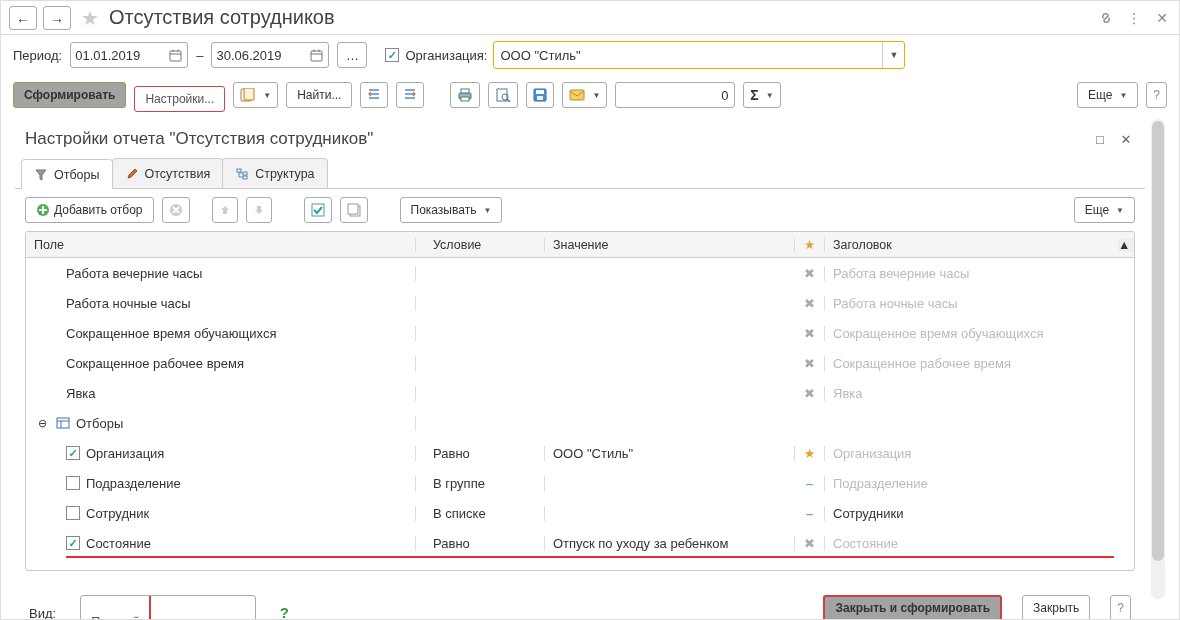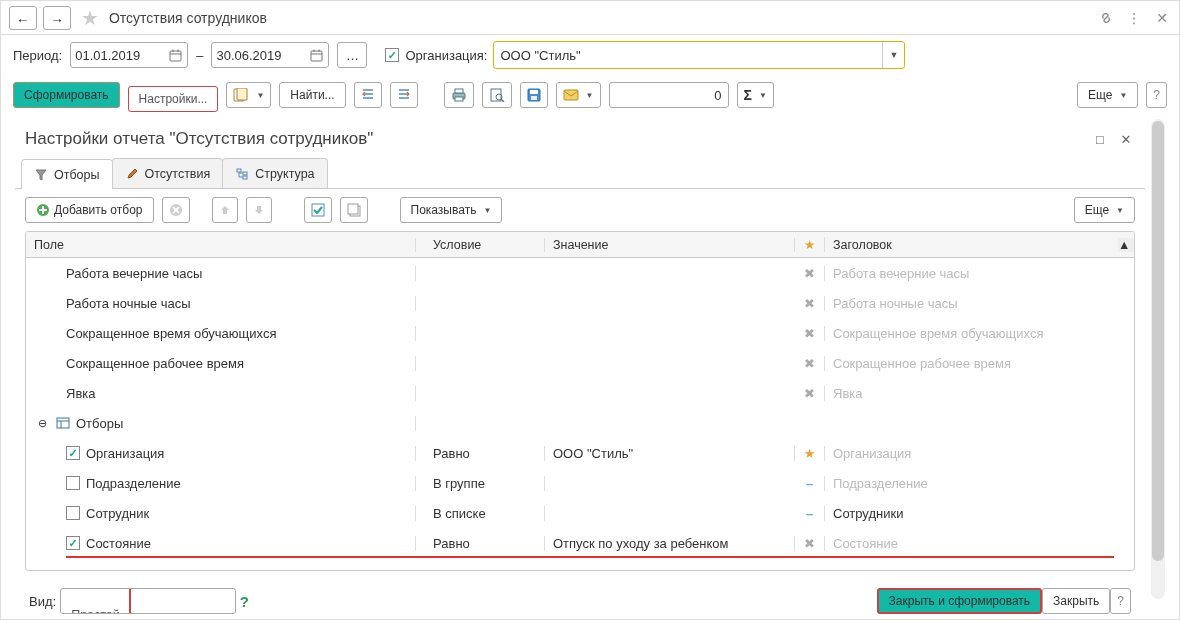--- a/index.html
+++ b/index.html
@@ -2,39 +2,39 @@
 <html><head>
 <meta charset="utf-8">
 <style>
   * { box-sizing: border-box; }
   html, body { margin:0; padding:0; font-family: Arial, sans-serif; font-size:13px; color:#333; background:#fff; }
   body { width:1180px; height:620px; position:relative; overflow:hidden; border:1px solid #ddd; }
 
   .title-bar { display:flex; align-items:center; height:34px; padding:0 8px; border-bottom:1px solid #ddd; gap:6px; }
   .nav-btn { width:28px; height:24px; border:1px solid #aaa; background:#fff; border-radius:3px; display:flex; align-items:center; justify-content:center; font-size:14px; cursor:pointer; }
   .star { color:#ccc; font-size:20px; margin-left:4px; }
-  .title-text { font-size:14px; color:#444; margin-left:4px; flex:1; }
+  .title-text { font-size:20px; color:#444; margin-left:4px; flex:1; }
   .title-icons { display:flex; gap:10px; align-items:center; }
   .title-icon { width:18px; height:18px; display:flex; align-items:center; justify-content:center; color:#888; cursor:pointer; font-size:14px; }
 
   .period-bar { display:flex; align-items:center; height:40px; padding:0 12px; gap:8px; }
   .label { color:#333; }
   .date-input { height:26px; width:118px; border:1px solid #aaa; border-radius:3px; display:flex; align-items:center; padding:0 4px; background:#fff; }
   .date-input span { flex:1; }
   .cal-icon { width:16px; display:flex; align-items:center; justify-content:center; color:#666; font-size:12px; }
   .dots-btn { width:30px; height:26px; border:1px solid #aaa; border-radius:3px; background:#fff; display:flex; align-items:center; justify-content:center; cursor:pointer; }
   .org-wrap { display:flex; align-items:center; gap:6px; margin-left:10px; }
   .chk { width:14px; height:14px; display:inline-flex; align-items:center; justify-content:center; border:1px solid #888; background:#fff; color:#2a8; font-weight:bold; font-size:11px; }
   .org-input { height:28px; width:412px; border:1px solid #e0b000; border-radius:3px; display:flex; align-items:center; background:#fff; }
   .org-input span { flex:1; padding:0 6px; }
   .org-dd { width:22px; height:100%; border-left:1px solid #ccc; display:flex; align-items:center; justify-content:center; font-size:9px; color:#555; }
 
   .toolbar { display:flex; align-items:center; height:40px; padding:0 12px; gap:8px; }
   .btn { height:26px; border:1px solid #aaa; border-radius:3px; background:#fff; padding:0 10px; display:flex; align-items:center; gap:4px; cursor:pointer; font-size:12px; }
-  .btn.yellow { background:#14b8a6; border-color:#996; font-weight:normal; }
+  .btn.yellow { background:#a3a3a3; border-color:#996; font-weight:bold; }
   .btn.red-border { border-color:#c44; color:#555;margin-top:8px; }
   .btn.iconbtn { padding:0 6px; }
   .btn .dd { font-size:8px; color:#555; margin-left:3px; }
   .num-input { width:120px; height:26px; border:1px solid #aaa; border-radius:3px; display:flex; align-items:center; justify-content:flex-end; padding:0 6px; background:#fff; }
   .spacer { flex:1; }
 
   .panel { margin:6px 34px 6px 14px; border-radius:3px; background:#fff; height:500px; display:flex; flex-direction:column; position:relative; }
   .panel-head { display:flex; align-items:center; height:36px; padding:0 10px; }
   .panel-title { font-size:17px; color:#444; flex:1; }
   .panel-ctl { width:18px; height:18px; display:flex; align-items:center; justify-content:center; color:#666; margin-left:8px; cursor:pointer; font-size:13px; }
@@ -63,21 +63,21 @@
   .row .col-star.star-on { color:#e8a030; }
   .row .col-star.dash { color:#6aa4d8; font-weight:bold; }
   .row .col-hdr { color:#bbb; }
   .row .col-hdr.normal { color:#333; }
   .chkbox { width:14px; height:14px; border:1px solid #888; display:inline-flex; align-items:center; justify-content:center; background:#fff; }
   .chkbox.checked::after { content:"✓"; color:#2a8; font-size:11px; font-weight:bold; }
   .tree-toggle { width:12px; font-size:11px; cursor:pointer; }
   .tree-icon { width:14px; font-size:12px; color:#3a75b0; }
   .redline { position:absolute; left:40px; right:20px; height:2px; background:#e03030; }
 
-  .footer { height:40px; display:flex; align-items:center; padding:0 14px; gap:0; }
+  .footer { height:40px; display:flex; align-items:flex-end; padding:0 14px; gap:20px; }
   .footer .label { margin-right:4px; }
   .seg { display:flex; border:1px solid #aaa; border-radius:3px; overflow:hidden; height:26px; }
   .seg .segbtn { padding:0 10px; display:flex; align-items:center; cursor:pointer; font-size:12.5px;margin-top:26px; }
   .seg .segbtn.simple { color:#555; border-right:1px solid #aaa; }
   .seg .segbtn.adv { color:#2a9d4a; }
   .seg-red { border:2px solid #d04040; border-radius:3px; padding:1px; display:inline-block; }
   .help-icon { color:#2a9d4a; font-weight:bold; font-size:15px; margin-left:4px; }
 
   .scrollbar-vert { position:absolute; right:14px; top:118px; width:14px; height:480px; background:#f0f0f0; border-radius:7px; }
   .scrollbar-vert .thumb { position:absolute; left:1px; right:1px; top:2px; height:440px; background:#ccc; border-radius:6px; }

